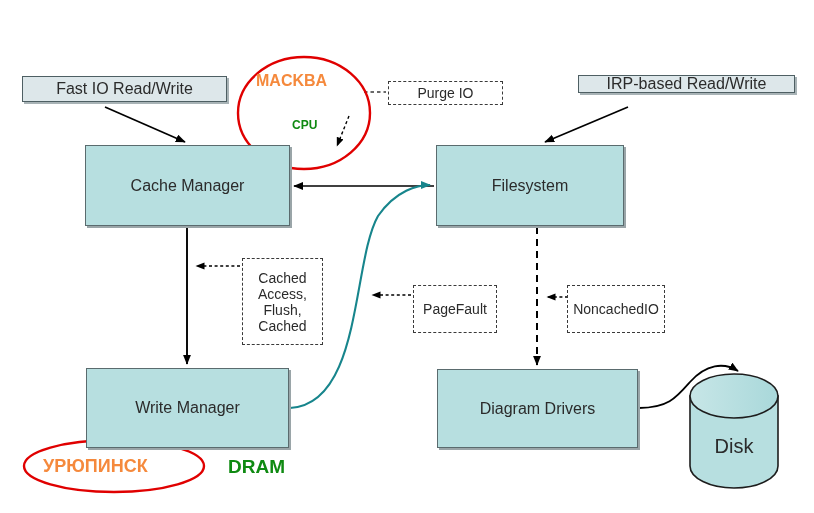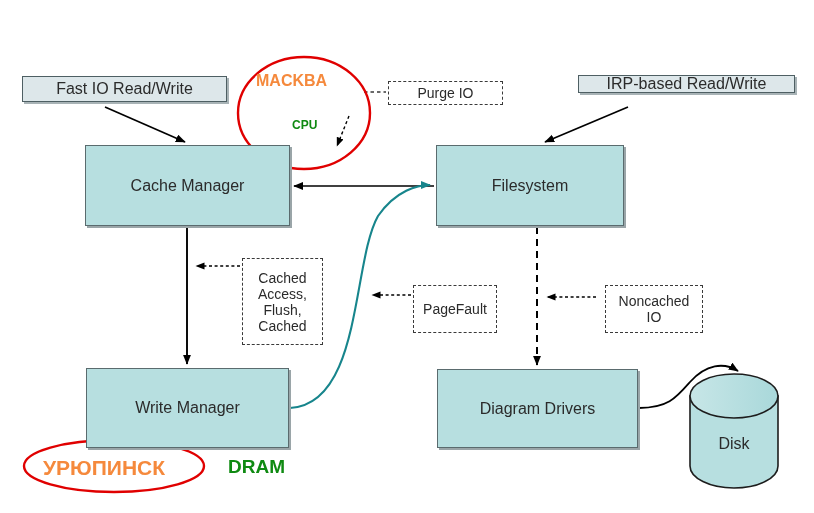--- a/index.html
+++ b/index.html
@@ -68,21 +68,21 @@
     position: absolute;
     font-family: "Liberation Sans", sans-serif;
     font-weight: bold;
     white-space: nowrap;
   }
   .annot-orange { color: #f5893c; }
   .annot-green  { color: #0f8a12; }
   .disk-label {
     position: absolute;
     font-family: "Liberation Sans", sans-serif;
-    font-size: 16px;
+    font-size: 20px;
     color: #2b2b2b;
     text-align: center;
     white-space: nowrap;
   }
 </style>
 </head>
 <body>
 
 <div id="stage">
 
@@ -191,36 +191,36 @@
     <span>Access,</span>
     <span>Flush,</span>
     <span>Cached</span>
   </div>
 
   <div class="box box-dashed" style="left:413px; top:285px; width:84px; height:48px; flex-direction:row; justify-content:center;">
     <span>Page</span>
     <span>Fault</span>
   </div>
 
-  <div class="box box-dashed" style="left:605px; top:285px; width:98px; height:48px; flex-direction:column; justify-content:center;">
+  <div class="box box-dashed" style="left:567px; top:285px; width:98px; height:48px; flex-direction:row; justify-content:center;">
     <span>Noncached</span>
     <span>IO</span>
   </div>
 
   <div class="box box-main" style="left:86px; top:368px; width:203px; height:80px;">
     <span>Write Manager</span>
   </div>
 
   <div class="box box-main" style="left:437px; top:369px; width:201px; height:79px;">
     <span>Diagram Drivers</span>
   </div>
 
   <div class="disk-label" style="left:690px; top:435px; width:88px;">Disk</div>
 
   <div class="annot annot-orange" style="left:256px; top:72px; font-size:16px;">MACKBA</div>
 
   <div class="annot annot-green" style="left:256px; top:118px; font-size:12px;margin-left:36px;">CPU</div>
 
-  <div class="annot annot-orange" style="left:43px; top:456px; font-size:21px;">УРЮПИНСК</div>
+  <div class="annot annot-orange" style="left:43px; top:456px; font-size:18px;">УРЮПИНСК</div>
 
   <div class="annot annot-green" style="left:228px; top:456px; font-size:19px;">DRAM</div>
 
 </div>
 
 </body></html>

